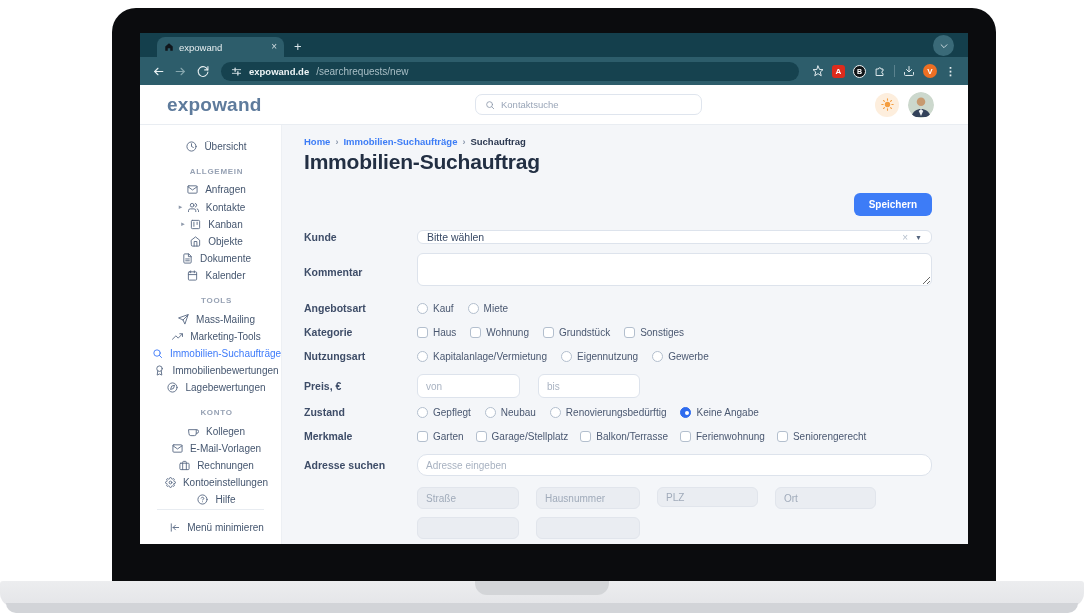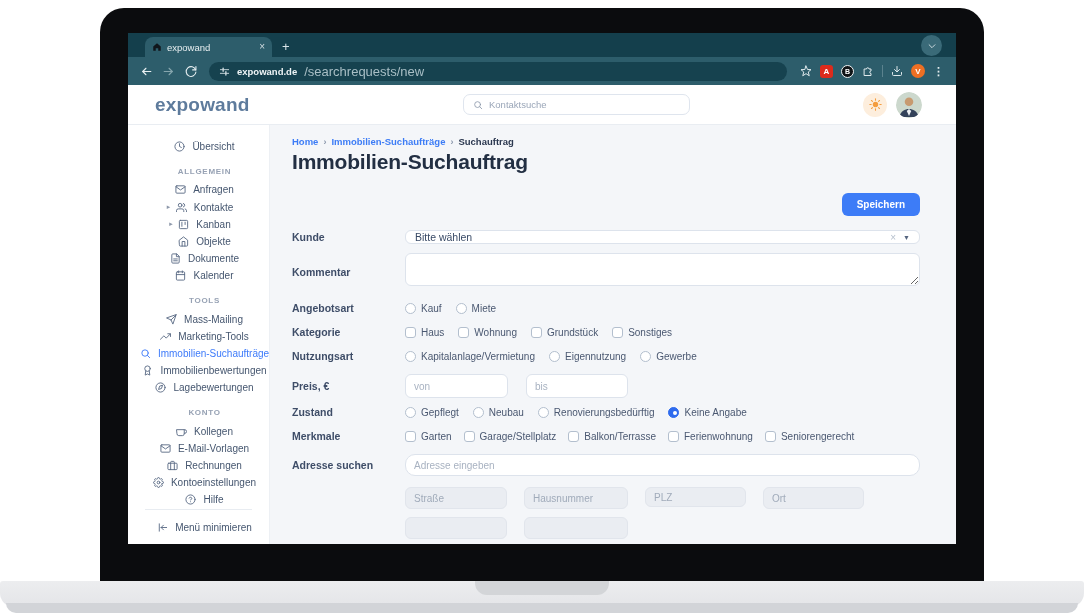--- a/index.html
+++ b/index.html
@@ -6,21 +6,21 @@
   html,body { background:#fff; font-family:"Liberation Sans", sans-serif; }
   .stage { position:relative; width:1084px; height:614px; background:#fff; overflow:hidden; }
 
   
   .laptop-base { position:absolute; left:0; top:581px; width:1084px; height:26px;
     background:linear-gradient(#ecedef,#e4e5e8); border-radius:3px 3px 14px 14px; }
   .laptop-lip { position:absolute; left:6px; top:603px; width:1072px; height:10px;
     background:#d2d4d8; border-radius:0 0 12px 12px; }
   .laptop-notch { position:absolute; left:475px; top:581px; width:134px; height:14px;
     background:#d3d5d8; border-radius:0 0 12px 12px; }
-  .bezel { position:absolute; left:100px; top:8px; width:884px; height:573px;
+  .bezel { position:absolute; left:112px; top:8px; width:884px; height:573px;
     background:#0b0c0e; border-radius:24px 24px 0 0;text-decoration:underline; }
   .screen { position:absolute; left:28px; top:25px; width:828px; height:511px;
     background:#fff; overflow:hidden; display:flex; flex-direction:column; }
 
   
   .tabstrip { height:24px; background:#143f4c; display:flex; align-items:flex-end; position:relative; flex:none; }
   .tab { margin-left:17px; width:127px; height:20px; background:#2d5d6b; border-radius:8px 8px 0 0;
     display:flex; align-items:center; padding:0 7px; gap:5px; }
   .tab-title { color:#e7eef0; font-size:9.5px; flex:1; white-space:nowrap; overflow:hidden; }
   .tab-close { color:#cfdbdf; font-size:10px; line-height:1; }
@@ -29,21 +29,21 @@
     background:#3a6a78; display:flex; align-items:center; justify-content:center; color:#e6eef0; }
   .win-chevron .ic { width:10px; height:10px; }
 
   .toolbar { height:28px; background:#2d5d6b; display:flex; align-items:center; padding:0 12px; gap:9px; flex:none; }
   .nav-ic { width:13px; height:13px; color:#e8f0f2; flex:none; }
   .nav-ic.dim { color:#86a6ae; }
   .urlpill { height:19px; flex:none; width:578px; background:#16424f; border-radius:10px;
     display:flex; align-items:center; padding:0 10px; gap:7px; margin-left:3px; }
   .urlpill .ic { width:11px; height:11px; color:#cfdce0; flex:none; }
   .url-domain { color:#eef4f6; font-size:9.5px; font-weight:700; }
-  .url-path { color:#a9bfc6; font-size:13px; }
+  .url-path { color:#a9bfc6; font-size:10px; }
   .tb-right { display:flex; align-items:center; gap:8px; margin-left:auto; }
   .tb-right .ic { width:12px; height:12px; color:#dfe9ec; }
   .ext-pdf { width:13px; height:13px; border-radius:3px; background:#dd2b1c; color:#fff;
     font-size:8px; font-weight:700; display:flex; align-items:center; justify-content:center; }
   .ext-b { width:13px; height:13px; border-radius:50%; background:#101417; border:1.5px solid #f2f5f6;
     color:#fff; font-size:7px; font-weight:700; display:flex; align-items:center; justify-content:center; }
   .tb-sep { width:1px; height:12px; background:#5b828e; }
   .profile-v { width:14px; height:14px; border-radius:50%; background:#ee6f23; color:#fff; font-size:8px;
     font-weight:700; display:flex; align-items:center; justify-content:center; }
   .dots { color:#e4ecee; font-size:11px; font-weight:700; letter-spacing:0; }

